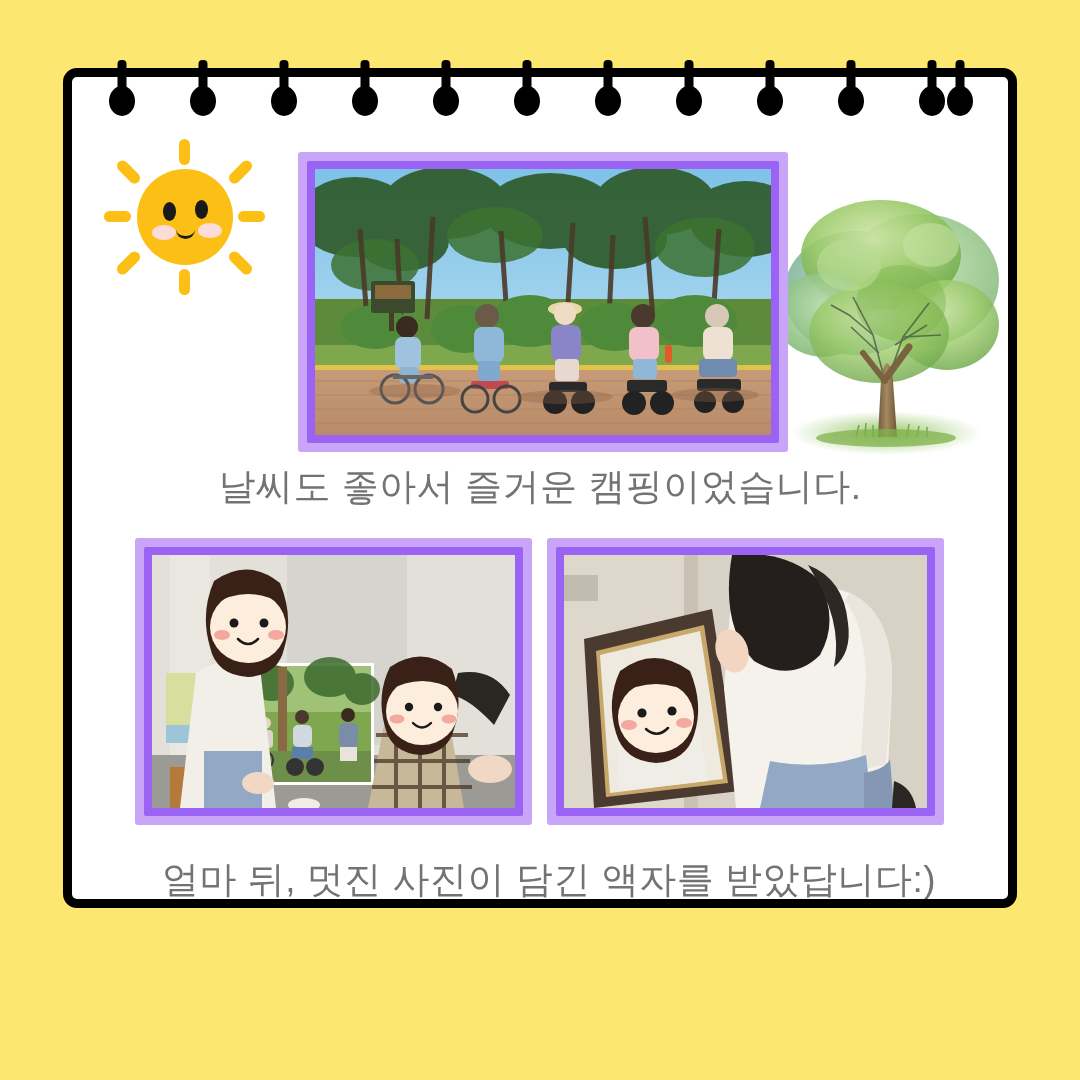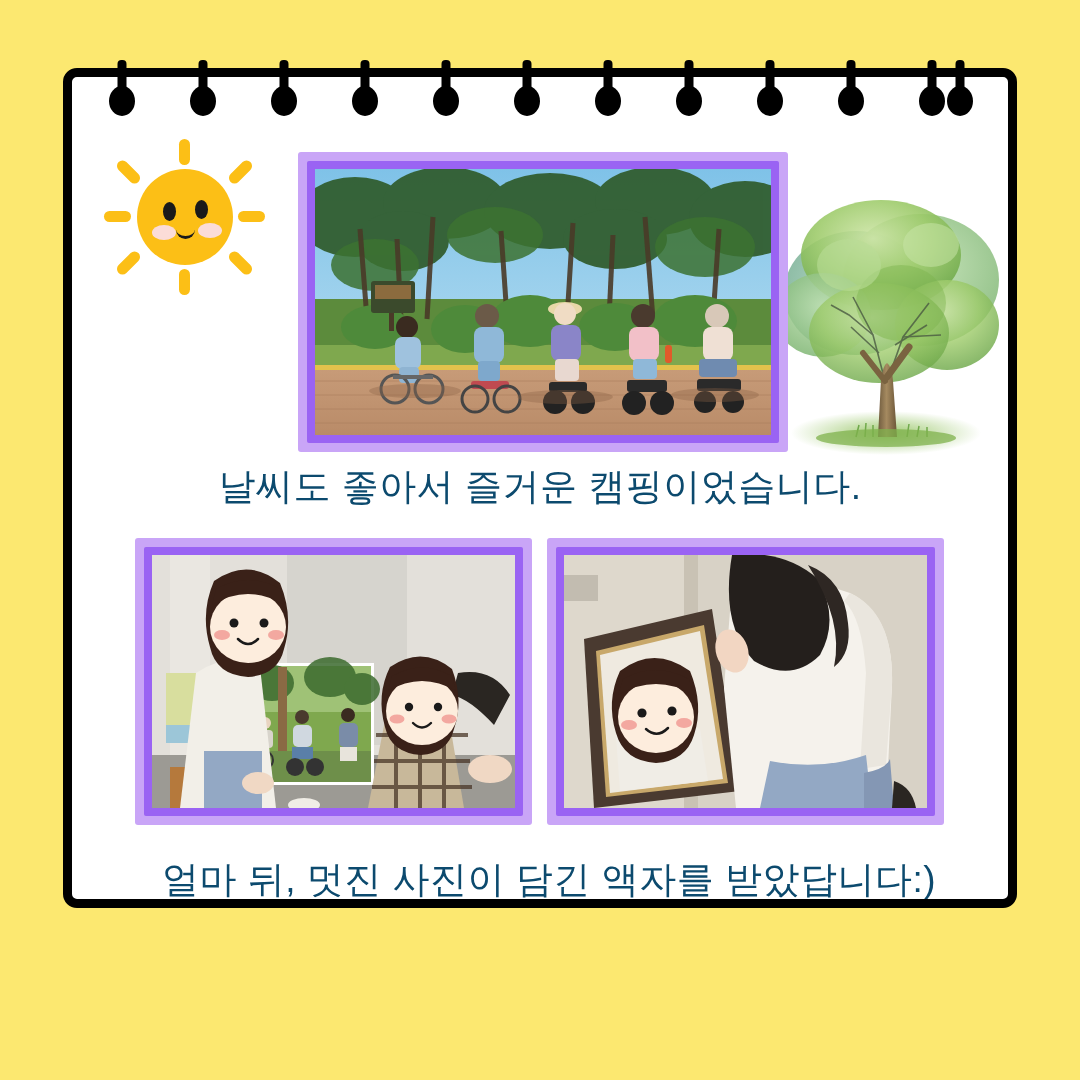--- a/index.html
+++ b/index.html
@@ -46,21 +46,21 @@
   .frame-mid{background:#9A63F3;padding:8px;border-radius:2px;}
   .photo{position:relative;overflow:hidden;background:#ddd;}
 
   .frame-top{left:298px;top:152px;}
   .frame-bl{left:135px;top:538px;}
   .frame-br{left:547px;top:538px;}
 
   
   .caption{
     position:absolute;width:100%;text-align:center;
-    color:#0c4a6e;letter-spacing:0.5px;
+    color:#737373;letter-spacing:0.5px;
     font-weight:500;
   }
   .cap1{left:0;top:462px;font-size:37px;}
   .cap2{left:0;top:855px;font-size:37px;}
 
   
   .footer{position:absolute;left:0;top:935px;width:1080px;height:120px;}
 </style>
 </head>
 <body>

